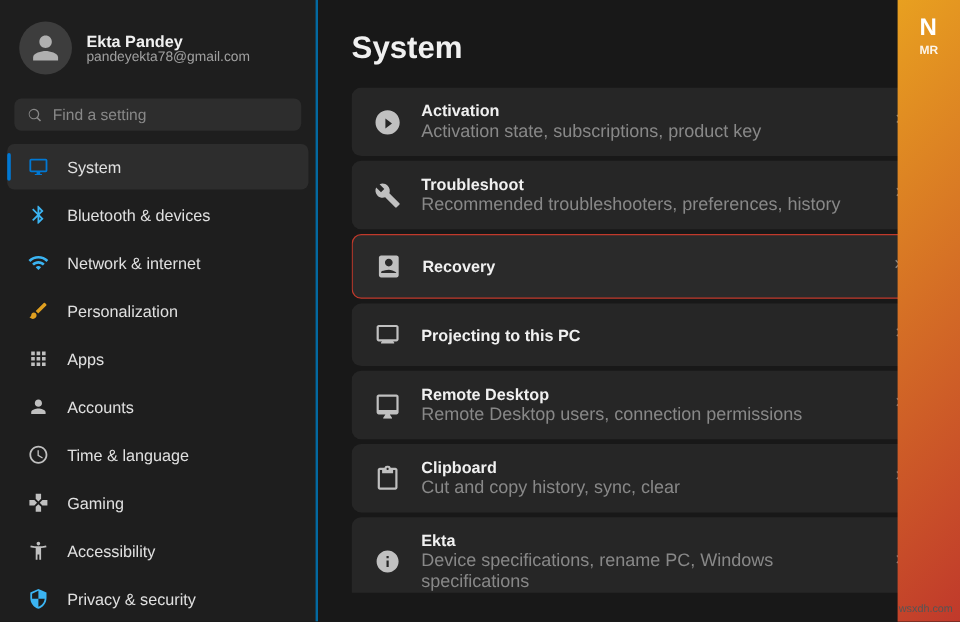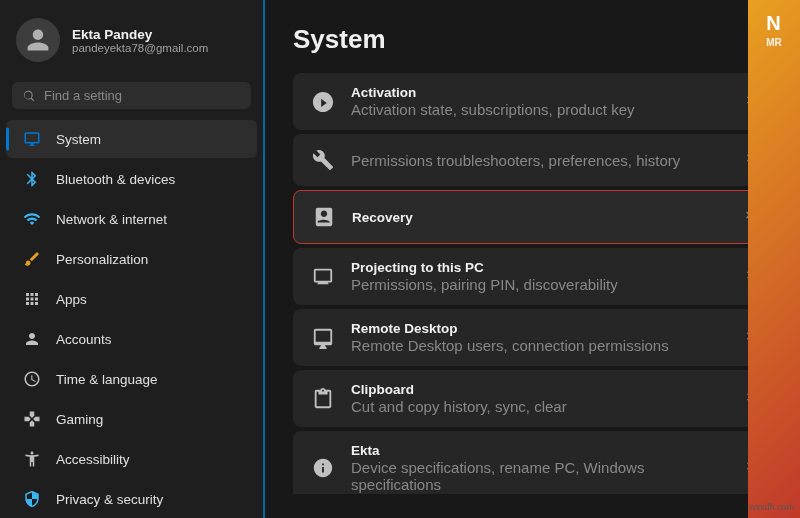--- a/index.html
+++ b/index.html
@@ -391,21 +391,22 @@
       </div>
     </div>
 
     <div class="settings-item">
       <div class="settings-item-icon">
         <svg width="22" height="22" viewBox="0 0 24 24" fill="#c0c0c0">
             <path d="M22.7 19l-9.1-9.1c.9-2.3.4-5-1.5-6.9-2-2-5-2.4-7.4-1.3L9 6 6 9 1.6 4.7C.4 7.1.9 10.1 2.9 12.1c1.9 1.9 4.6 2.4 6.9 1.5l9.1 9.1c.4.4 1 .4 1.4 0l2.3-2.3c.5-.4.5-1.1.1-1.4z"></path>
           </svg>
       </div>
       <div class="settings-item-text">
-        <div class="settings-item-desc">Permissions troubleshooters, preferences, history</div>
+        <div class="settings-item-title">Troubleshoot</div>
+        <div class="settings-item-desc">Recommended troubleshooters, preferences, history</div>
       </div>
       <div class="settings-item-chevron">
         <svg width="14" height="14" viewBox="0 0 24 24" fill="#888">
             <path d="M10 6L8.59 7.41 13.17 12l-4.58 4.59L10 18l6-6z"></path>
           </svg>
       </div>
     </div>
 
     <div class="settings-item highlighted">
       <div class="settings-item-icon">
@@ -424,21 +425,20 @@
     </div>
 
     <div class="settings-item">
       <div class="settings-item-icon">
         <svg width="22" height="22" viewBox="0 0 24 24" fill="#c0c0c0">
             <path d="M20 3H4c-1.1 0-2 .9-2 2v11c0 1.1.9 2 2 2h3l-1 1v1h12v-1l-1-1h3c1.1 0 2-.9 2-2V5c0-1.1-.9-2-2-2zm0 13H4V5h16v11z"></path>
           </svg>
       </div>
       <div class="settings-item-text">
         <div class="settings-item-title">Projecting to this PC</div>
-        <div class="settings-item-desc">Permissions, pairing PIN, discoverability</div>
       </div>
       <div class="settings-item-chevron">
         <svg width="14" height="14" viewBox="0 0 24 24" fill="#888">
             <path d="M10 6L8.59 7.41 13.17 12l-4.58 4.59L10 18l6-6z"></path>
           </svg>
       </div>
     </div>
 
     <div class="settings-item">
       <div class="settings-item-icon">

